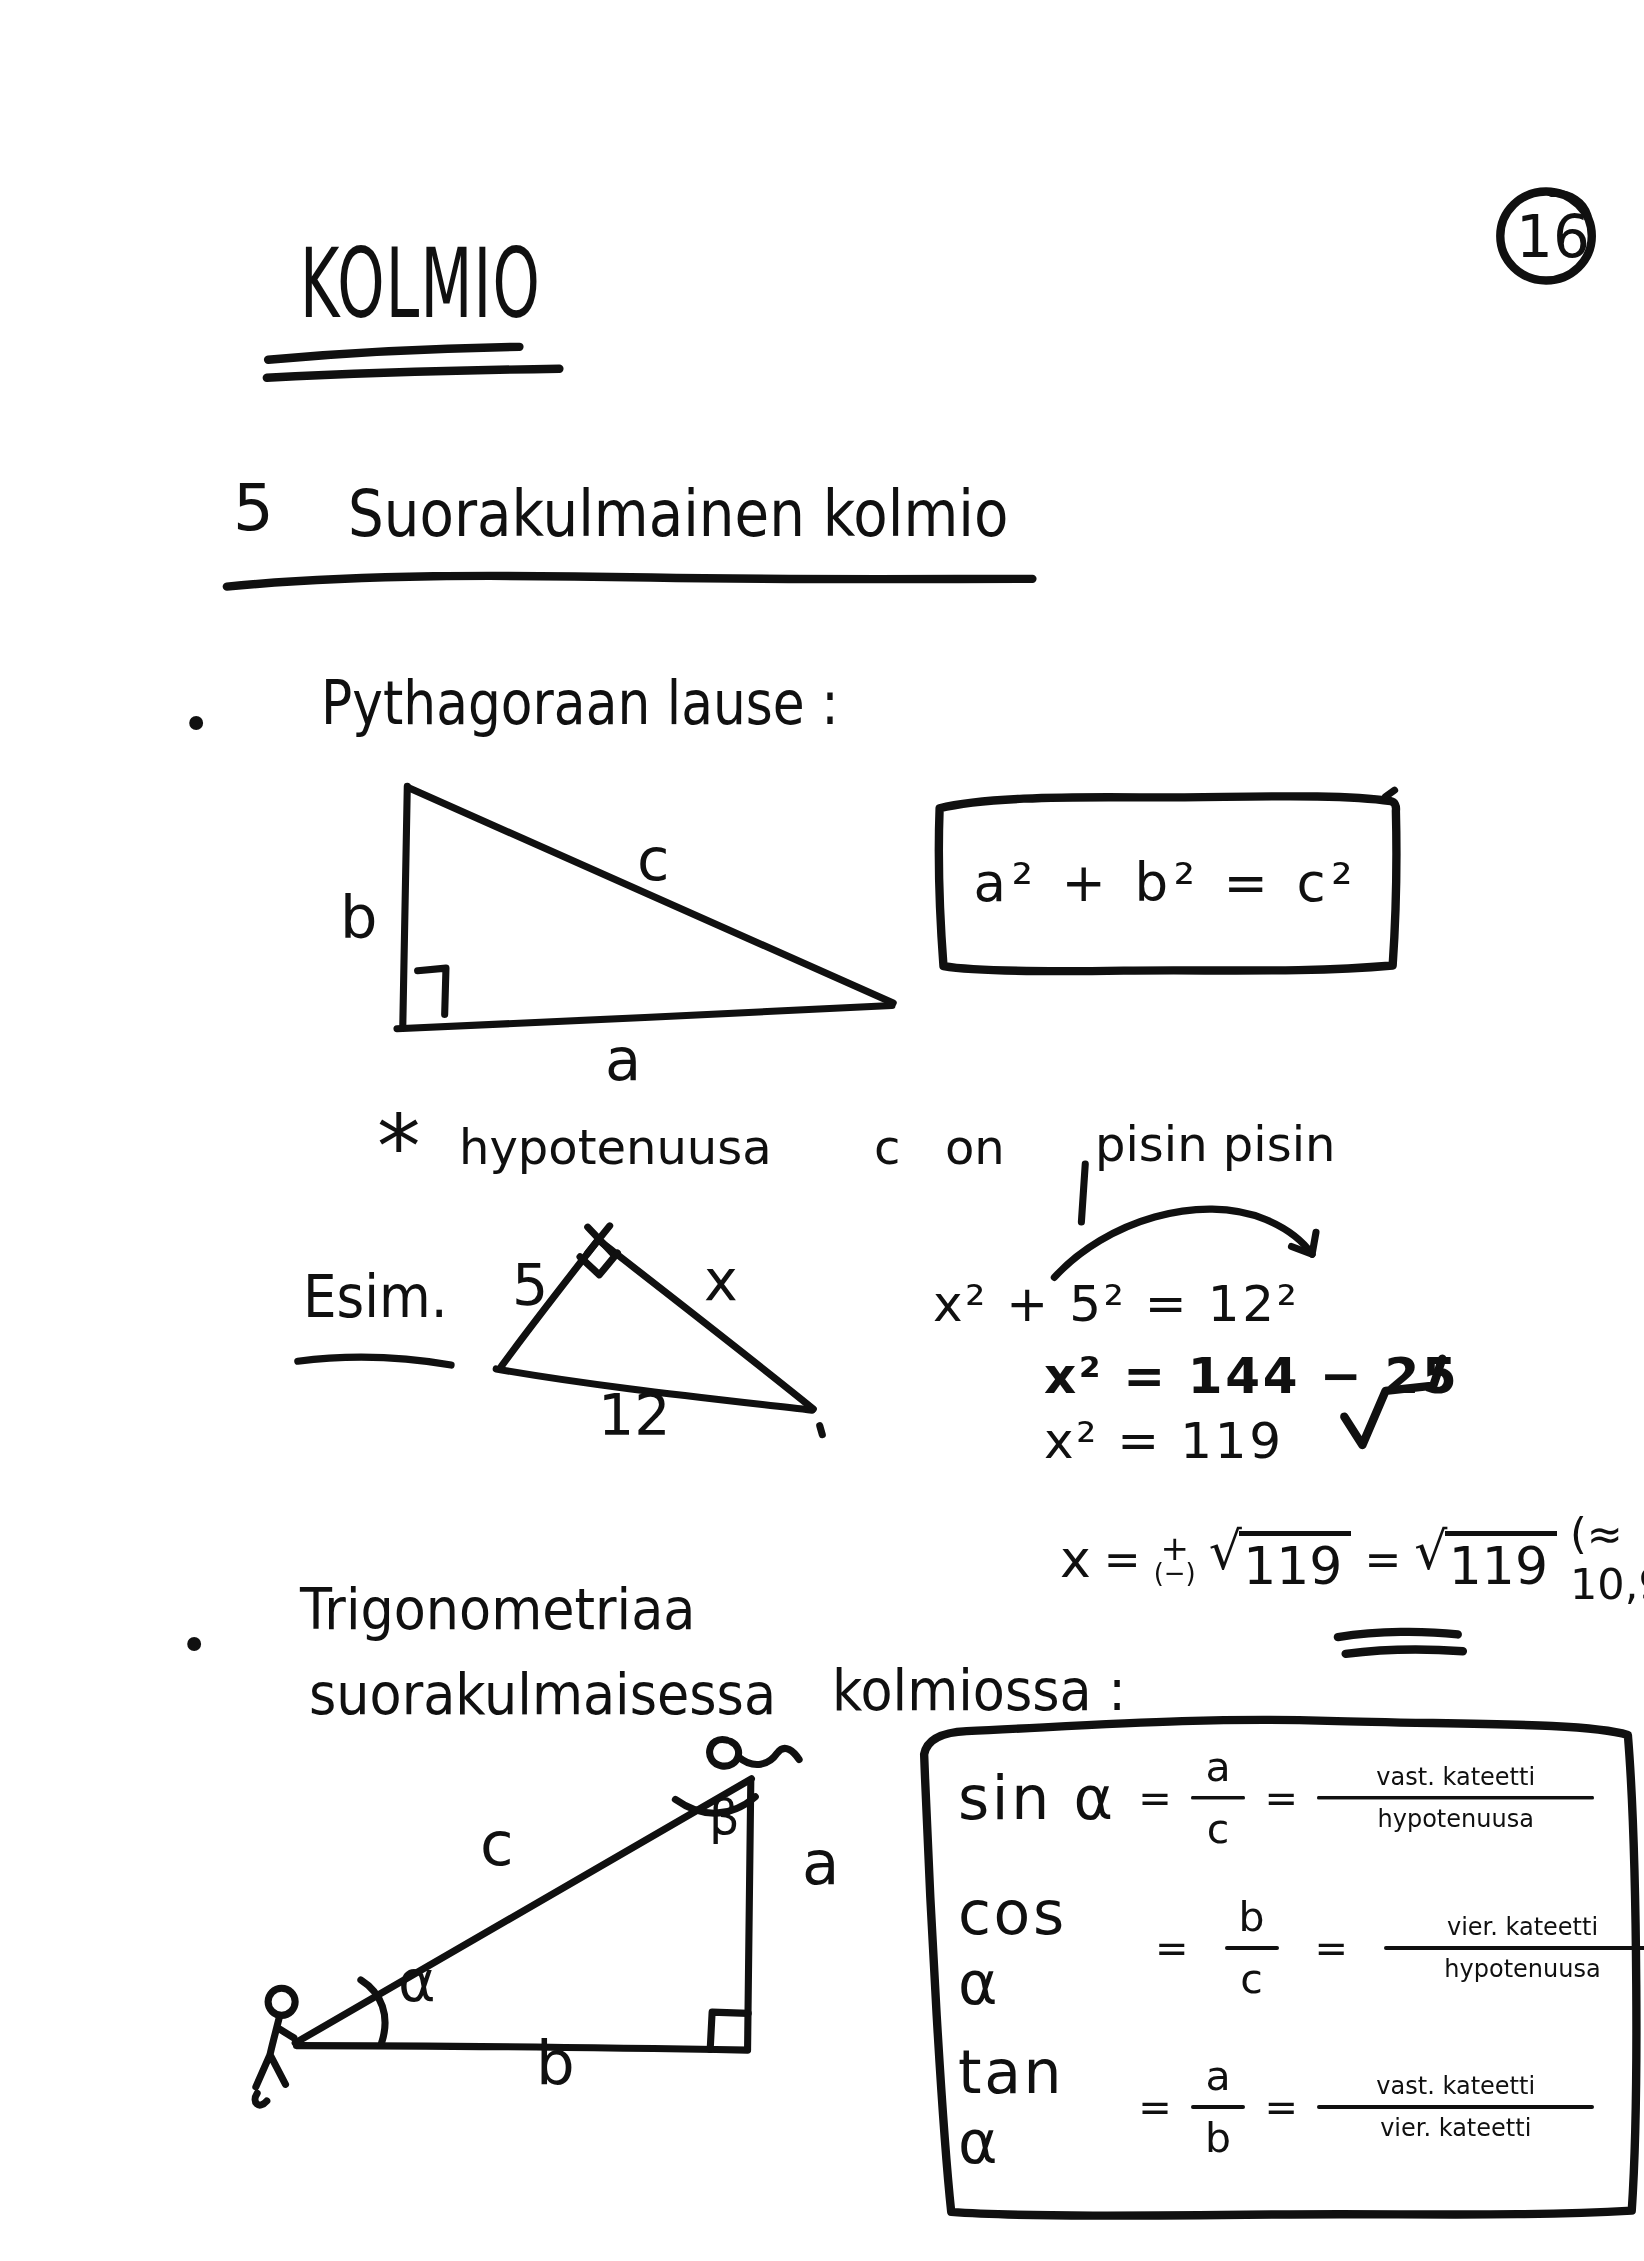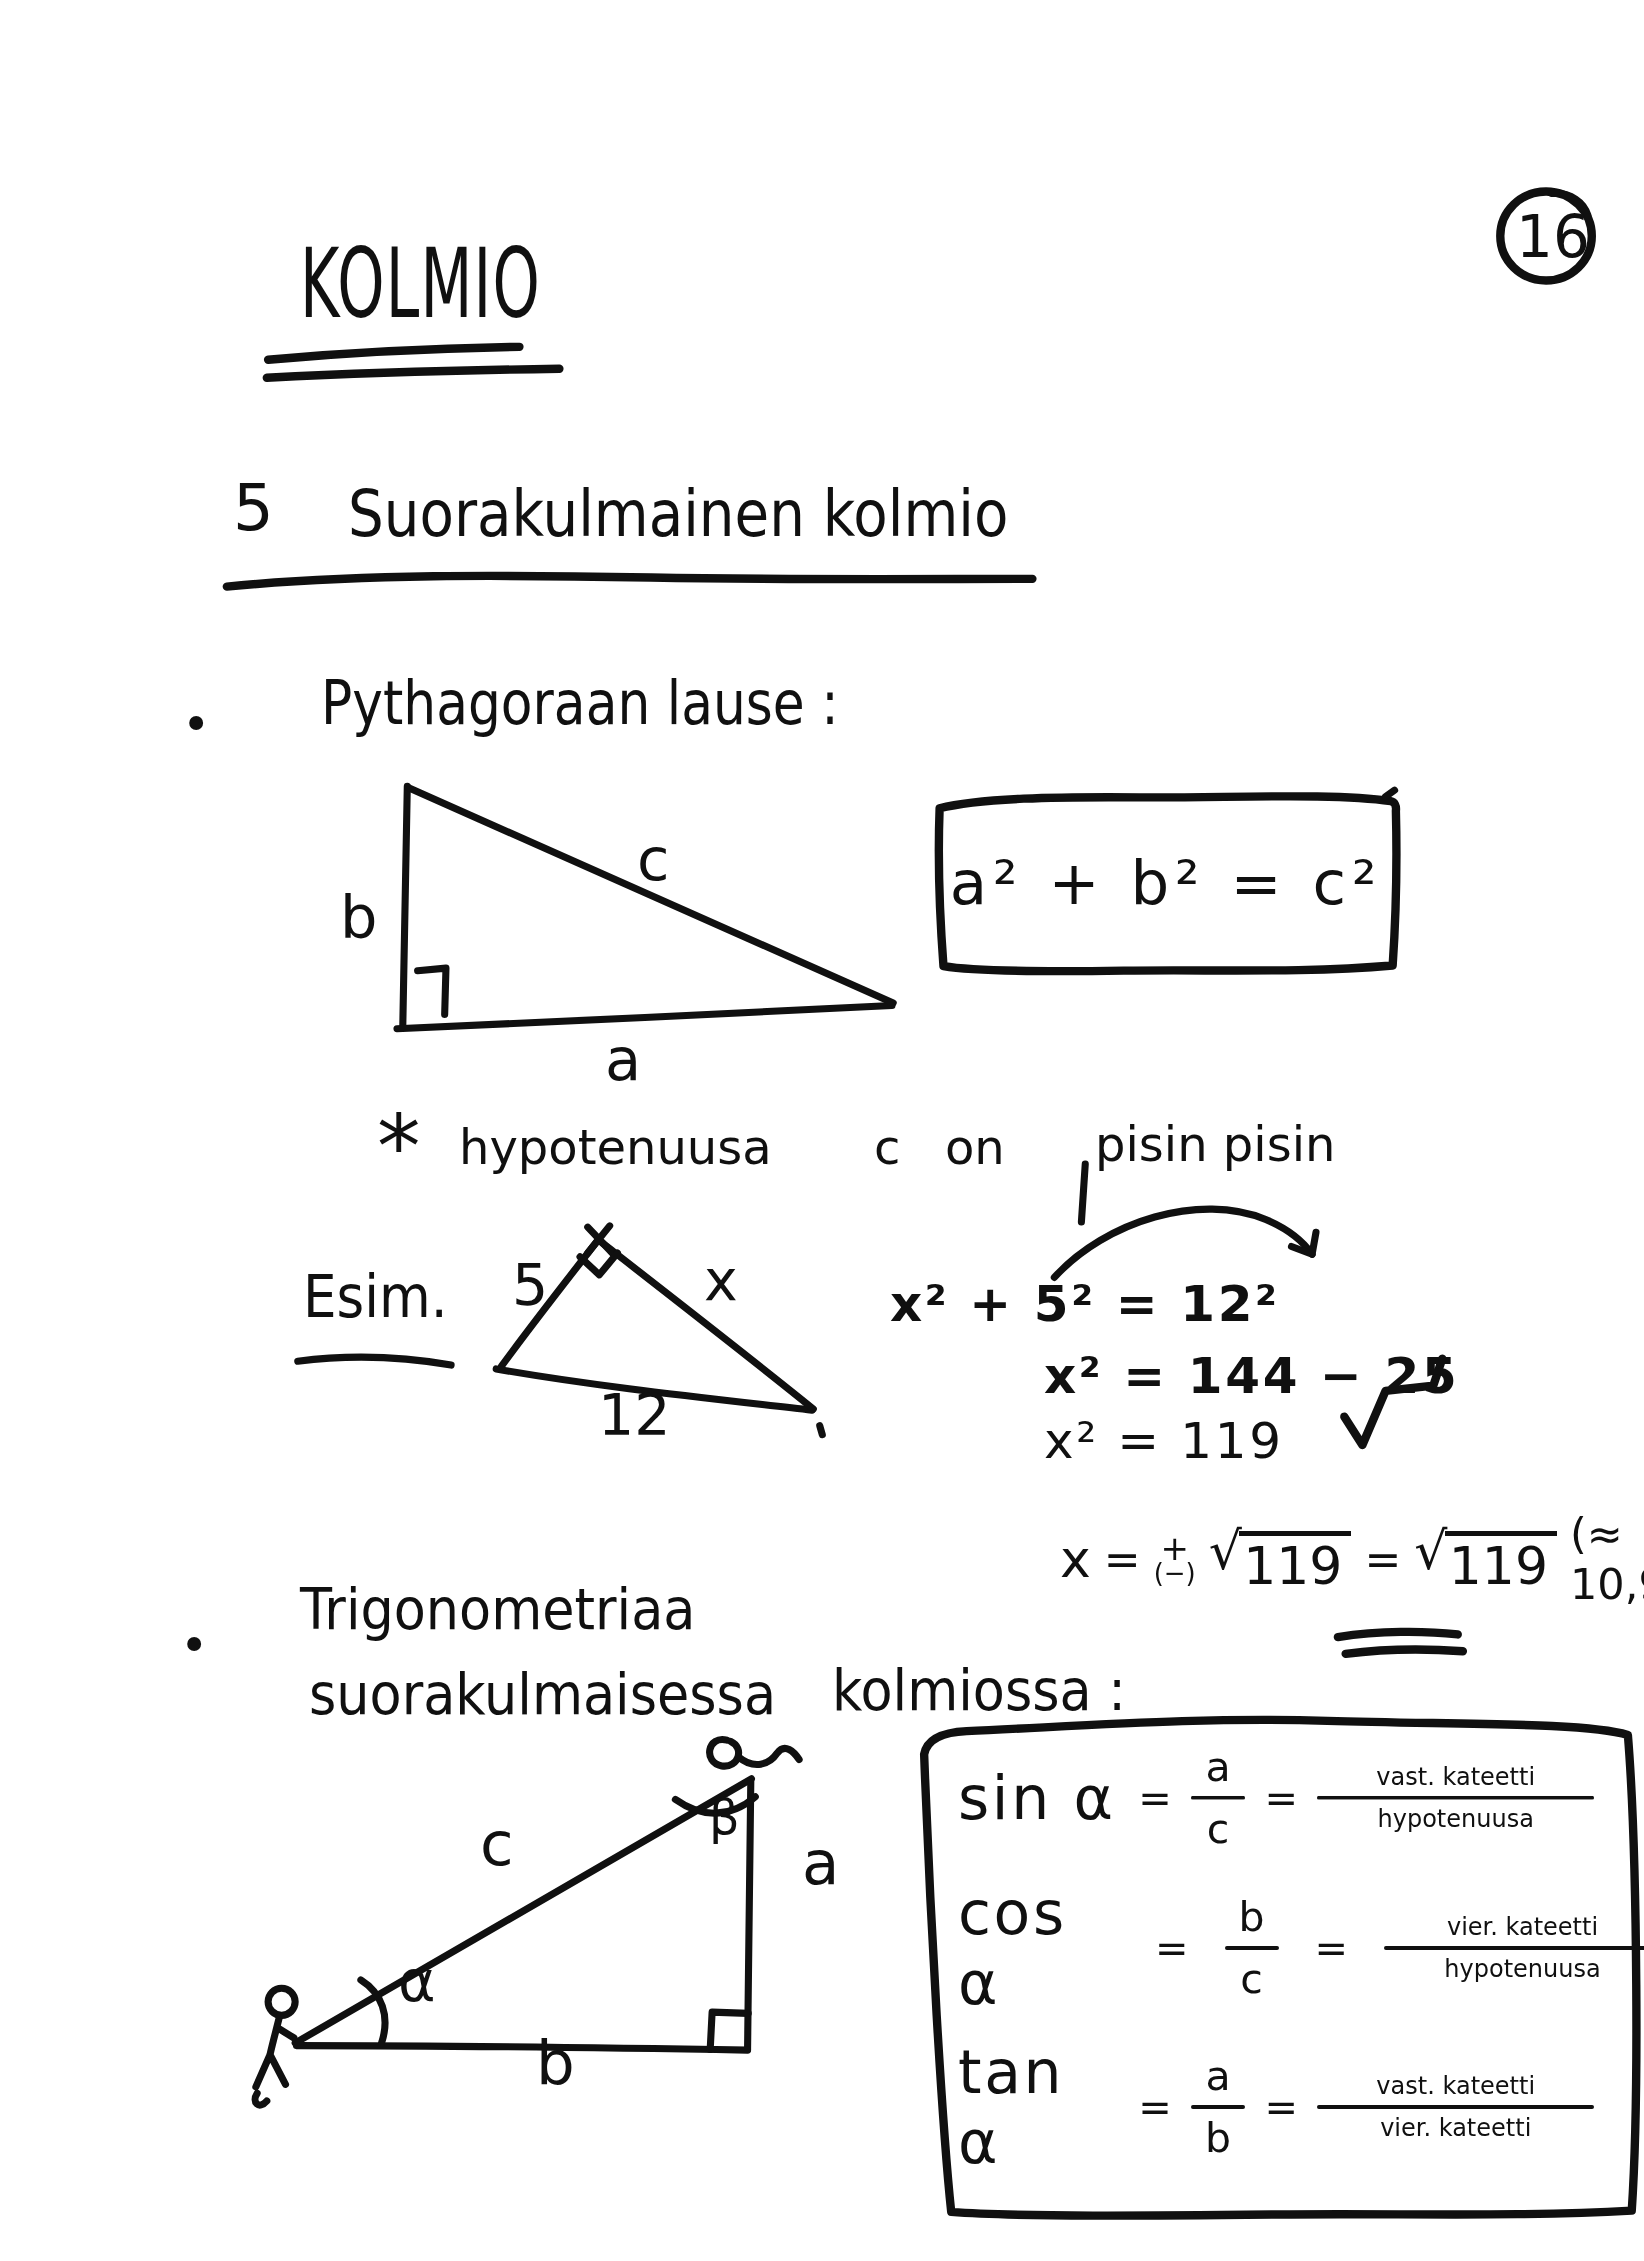--- a/index.html
+++ b/index.html
@@ -17,21 +17,21 @@
   .w13 { stroke-width:13 !important; }
   .title { font-size:97px; letter-spacing:1.9px; transform:scaleX(.62); transform-origin:left top; }
   .sec-num { font-size:64px; }
   .sec-title { font-size:64px; transform:scaleX(.88); transform-origin:left top; }
   .bullet { font-size:48px; }
   .h-pyth { font-size:61px; transform:scaleX(.85); transform-origin:left top; }
   .tri-label { font-size:59px; }
   .formula-box-text {
     position:absolute; left:936px; top:794px; width:460px; height:177px;
     display:flex; align-items:center; justify-content:center;
-    font-size:61px; letter-spacing:5.8px;
+    font-size:53px; letter-spacing:5.8px;
   }
   .note-star { font-size:87px; }
   .note-word { font-size:48px; }
   .esim { font-size:59px; transform:scaleX(.9); transform-origin:left top; }
   .t2-label { font-size:57px; }
   .eq { font-size:50px; letter-spacing:2.6px; }
   .result-row {
     position:absolute; left:1060px; top:1559px; transform:translateY(-50%);
     display:flex; align-items:center; gap:13px; font-size:52px;
   }
@@ -134,21 +134,21 @@
 <div class="abs note-word" style="left:459px; top:1123px;">hypotenuusa</div>
 <div class="abs note-word" style="left:874px; top:1123px;">c</div>
 <div class="abs note-word" style="left:945px; top:1123px;">on</div>
 <div class="abs note-word" style="left:1095px; top:1120px;">pisin pisin</div>
 
 <div class="abs esim" style="left:303px; top:1267px;">Esim.</div>
 <div class="abs t2-label" style="left:512px; top:1257px;">5</div>
 <div class="abs t2-label" style="left:704px; top:1252px;">x</div>
 <div class="abs t2-label" style="left:598px; top:1387px;text-align:center;">12</div>
 
-<div class="abs eq" style="left:890px; top:1279px;font-weight:bold;">x² + 5² = 12²</div>
+<div class="abs eq" style="left:933px; top:1279px;">x² + 5² = 12²</div>
 <div class="abs eq" style="left:1044px; top:1351px;font-weight:bold;">x² = 144 − 25</div>
 <div class="abs eq" style="left:1044px; top:1416px;">x² = 119</div>
 
 <div class="result-row">
   <span>x</span>
   <span class="small-eq">=</span>
   <span class="pm">
     <span class="top">+</span>
     <span class="bot">(−)</span>
   </span>

